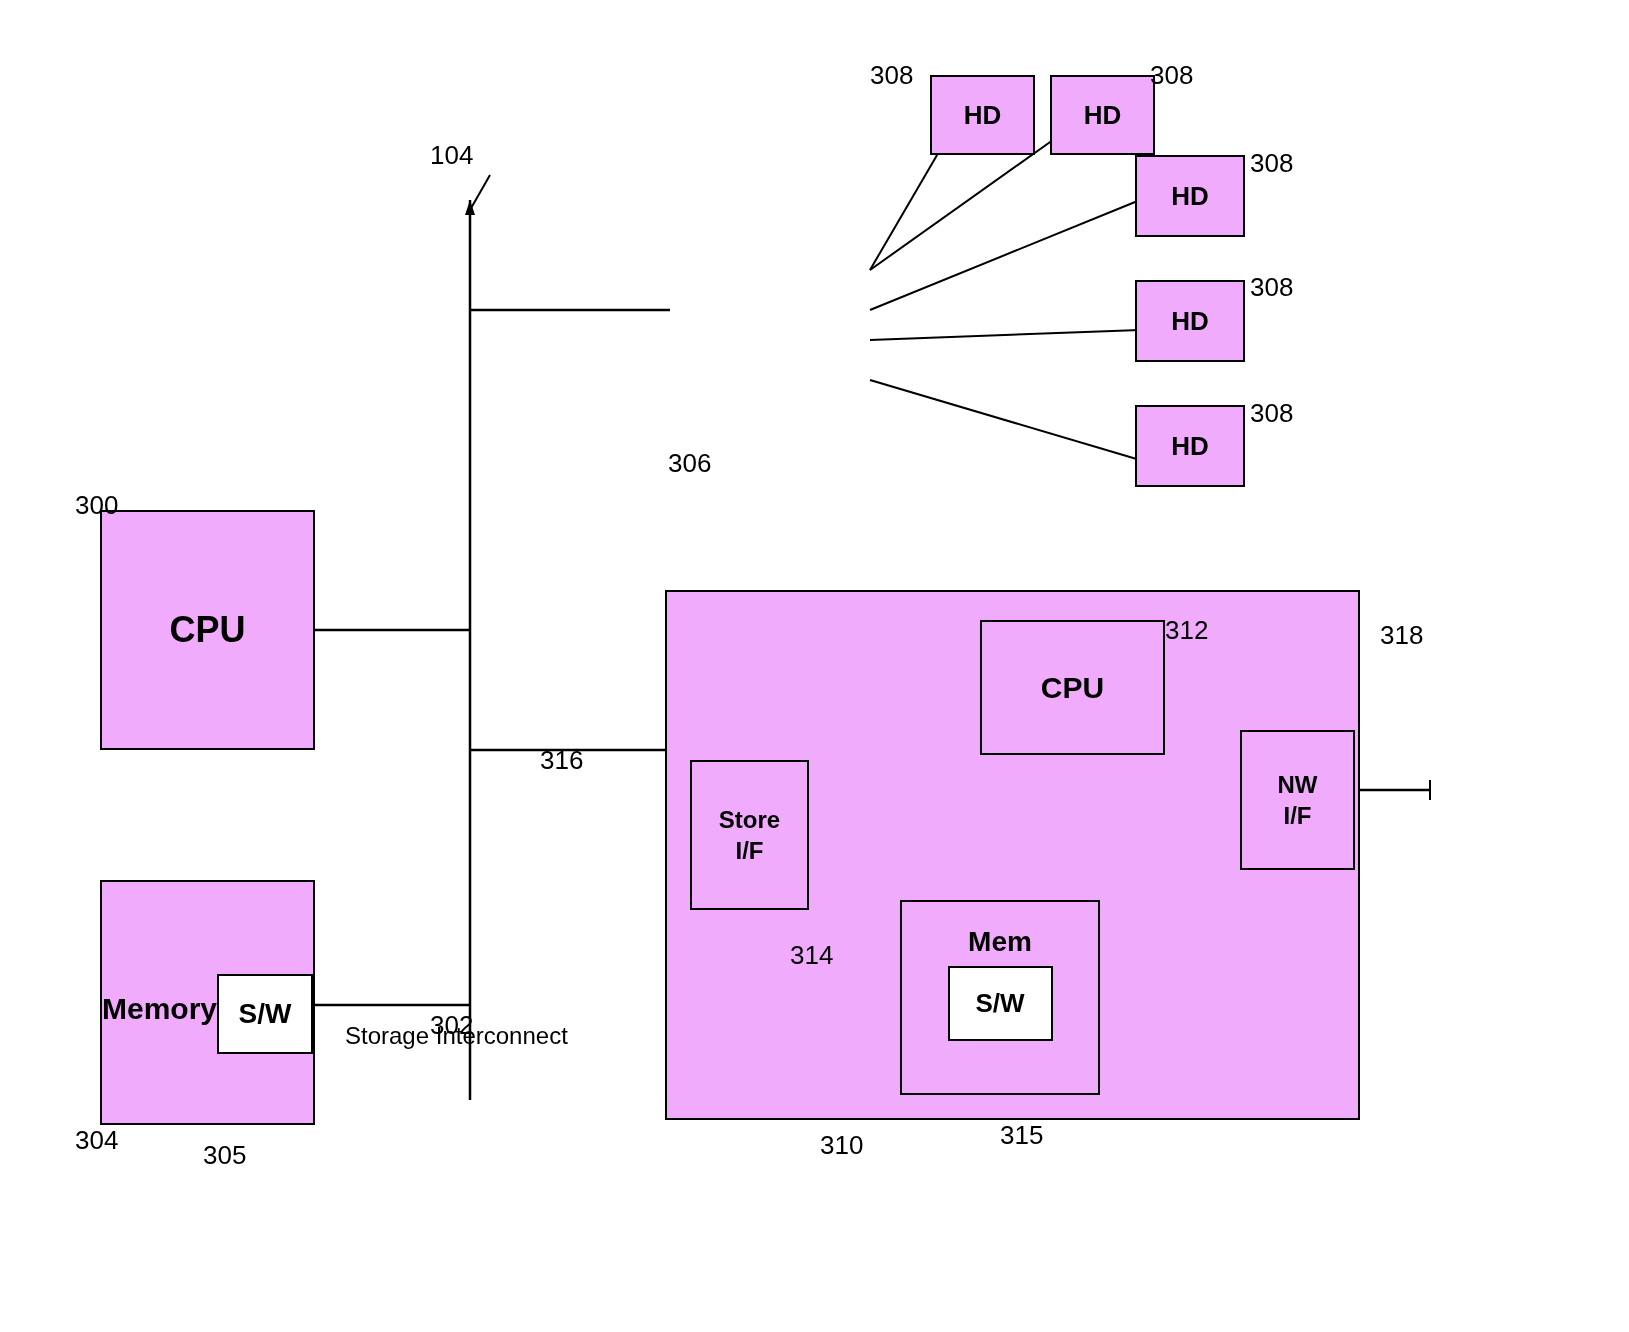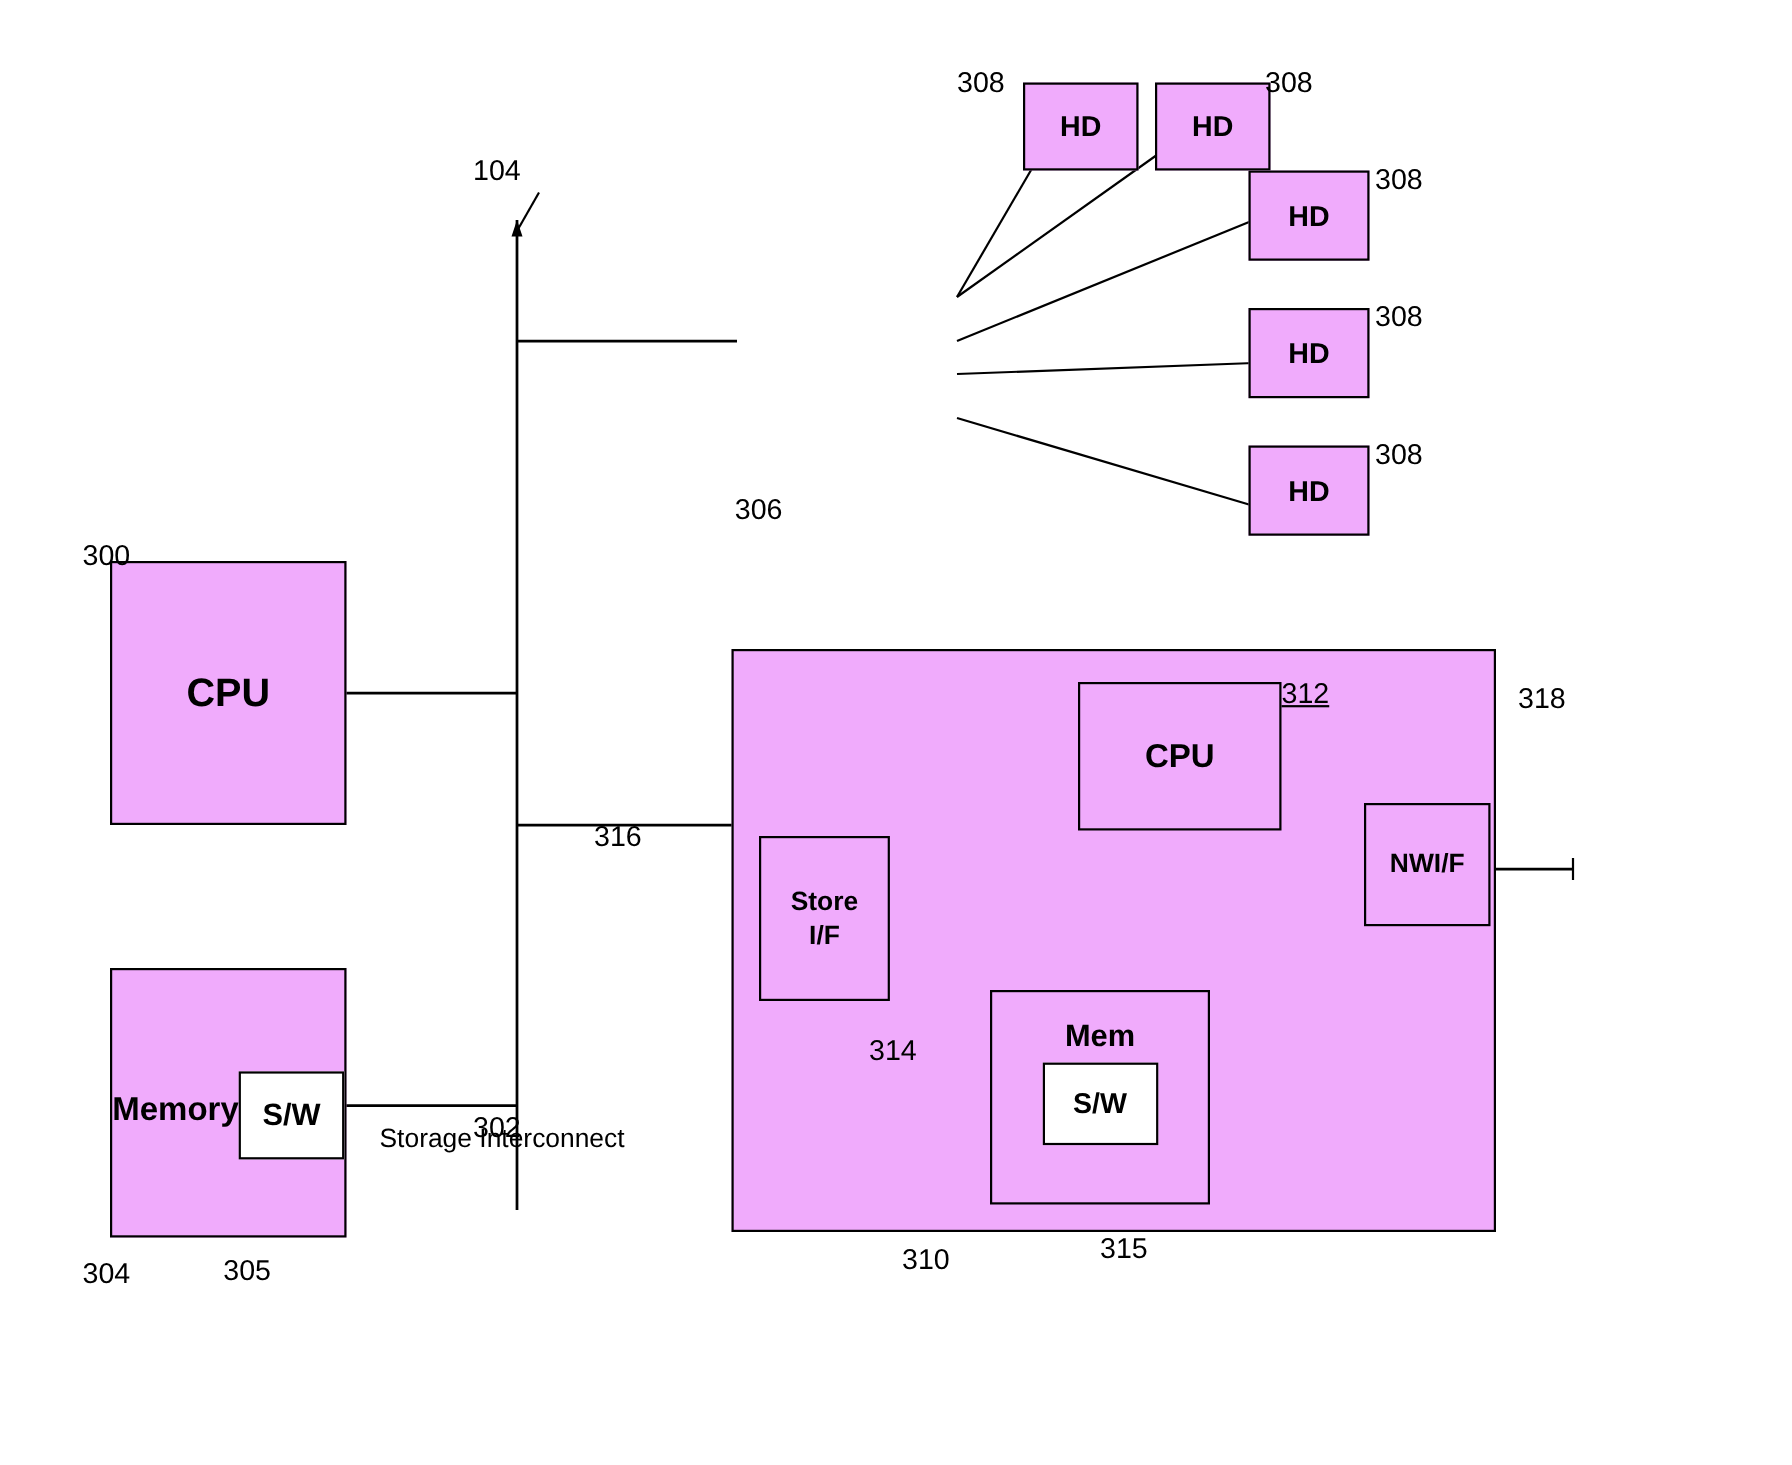--- a/index.html
+++ b/index.html
@@ -98,21 +98,21 @@
 
   <div class="label" style="left:430px; top:140px;">104</div>
 
   <div class="box" style="left:100px; top:510px; width:215px; height:240px; font-size:36px;">CPU</div>
   <div class="label" style="left:75px; top:490px;">300</div>
 
   <div class="box" style="left:100px; top:880px; width:215px; height:245px; font-size:30px; justify-content:flex-start; padding-top:12px;">
     <span>Memory</span>
     <div class="box-inner" style="position:relative; width:110px; height:80px; margin-top:10px; font-size:28px;">S/W</div>
   </div>
-  <div class="label" style="left:75px; top:1125px;margin-top:17px;">304</div>
+  <div class="label" style="left:75px; top:1125px;">304</div>
   <div class="label" style="left:203px; top:1140px;">305</div>
 
   <div class="label" style="left:345px; top:1020px; font-size:24px; text-align:center; line-height:1.3;">Storage
 Interconnect</div>
   <div class="label" style="left:430px; top:1010px;">302</div>
 
   <div class="label" style="left:668px; top:448px;">306</div>
 
   <div class="box" style="left:930px; top:75px; width:105px; height:80px; font-size:26px;">HD</div>
   <div class="label" style="left:870px; top:60px;">308</div>
@@ -127,34 +127,34 @@
   <div class="label" style="left:1250px; top:272px;">308</div>
 
   <div class="box" style="left:1135px; top:405px; width:110px; height:82px; font-size:26px;">HD</div>
   <div class="label" style="left:1250px; top:398px;">308</div>
 
   <div class="box" style="left:665px; top:590px; width:695px; height:530px; font-size:20px; align-items:flex-start; justify-content:flex-start;">
   </div>
   <div class="label" style="left:820px; top:1130px;">310</div>
 
   <div class="box" style="left:980px; top:620px; width:185px; height:135px; font-size:30px;">CPU</div>
-  <div class="label" style="left:1165px; top:615px;text-decoration:underline;">312</div>
+  <div class="label" style="left:1165px; top:615px;">312</div>
 
   <div class="box" style="left:690px; top:760px; width:119px; height:150px; font-size:24px; text-align:center; flex-direction:column; line-height:1.3;">
     <span>Store</span>
     <span>I/F</span>
   </div>
   <div class="label" style="left:540px; top:745px;">316</div>
 
   <div class="box" style="left:900px; top:900px; width:200px; height:195px; font-size:28px; flex-direction:column; justify-content:flex-start; padding-top:24px;">
     <span>Mem</span>
     <div class="box-inner" style="position:relative; width:105px; height:75px; margin-top:8px; font-size:26px;">S/W</div>
   </div>
   <div class="label" style="left:790px; top:940px;">314</div>
   <div class="label" style="left:1000px; top:1120px;">315</div>
 
-  <div class="box" style="left:1240px; top:730px; width:115px; height:112px; font-size:24px; text-align:center; flex-direction:row; line-height:1.3;">
+  <div class="box" style="left:1240px; top:730px; width:115px; height:140px; font-size:24px; text-align:center; flex-direction:column; line-height:1.3;">
     <span>NW</span>
     <span>I/F</span>
   </div>
   <div class="label" style="left:1380px; top:620px;">318</div>
 
 </div>
 
 </body></html>

